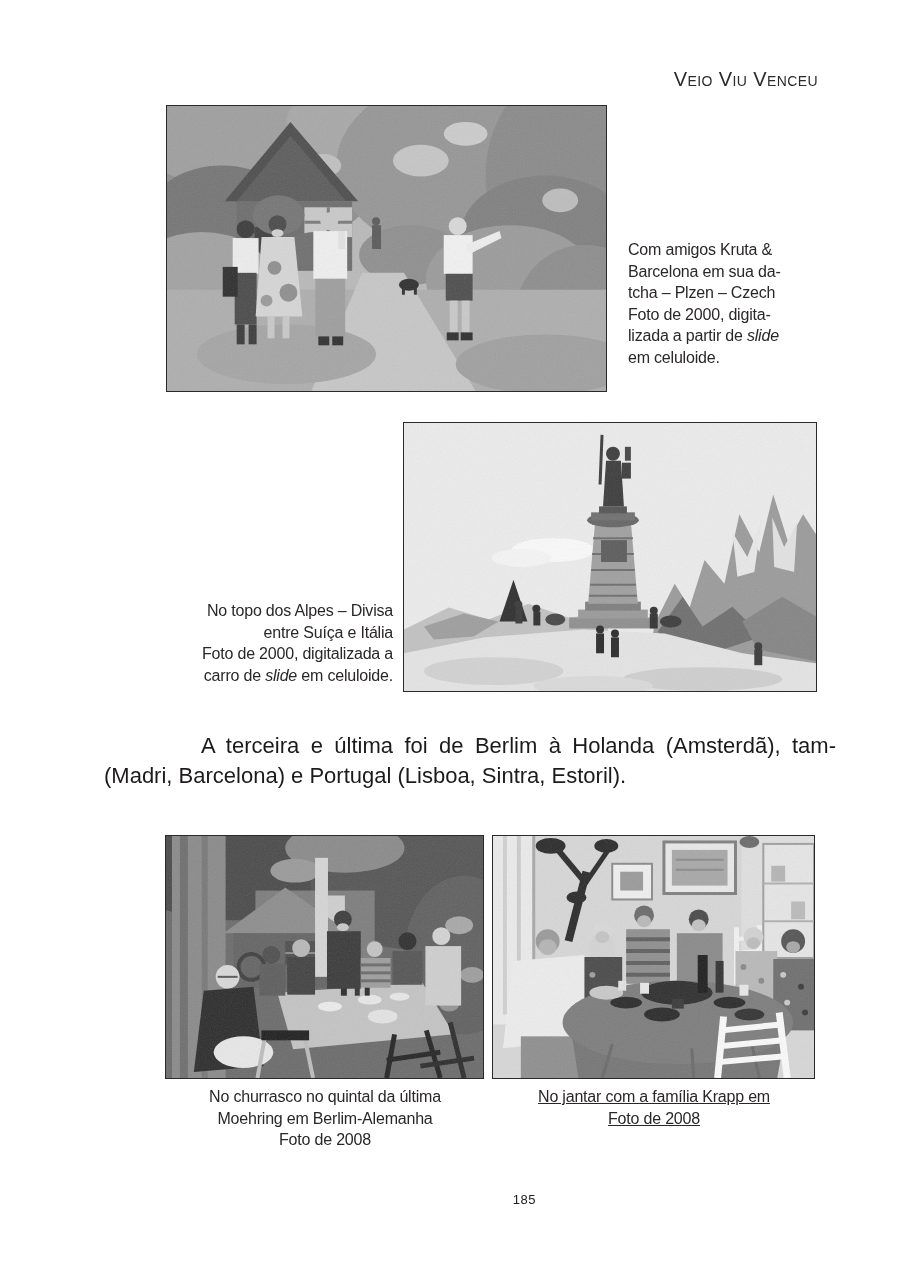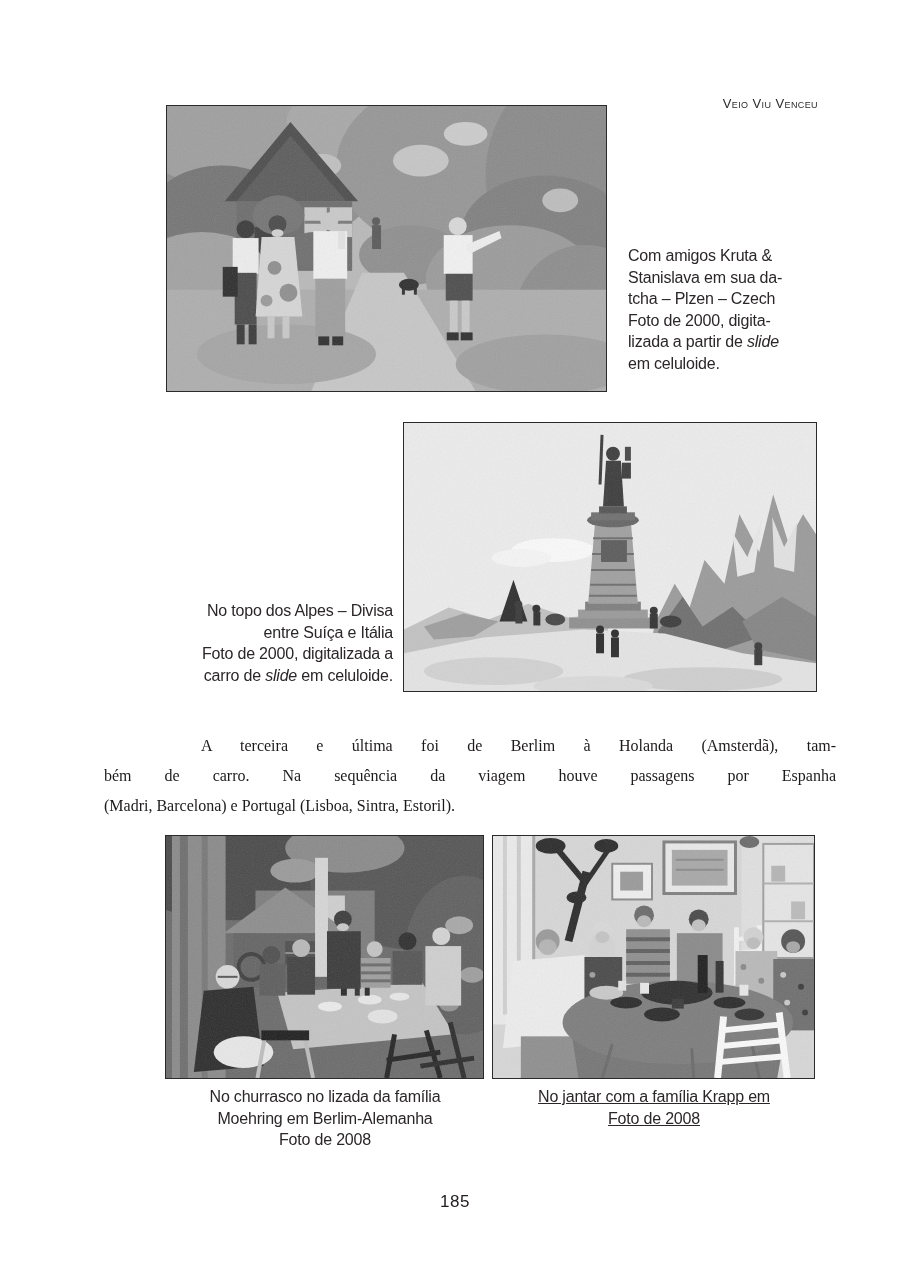--- a/index.html
+++ b/index.html
@@ -9,65 +9,64 @@
     width: 921px;
     height: 1276px;
     background: #ffffff;
     overflow: hidden;
     font-family: "Liberation Sans", sans-serif;
     color: #231f20;
   }
   .running-header {
     position: absolute;
     top: 68px; right: 103px;
-    font-size: 13px;
+    font-size: 20px;
     font-variant: small-caps;
     letter-spacing: 0.4px;
     color: #2e2a2b;
-    margin-top: 28px;
   }
   figure.photo {
     position: absolute;
     border: 1px solid #2a2a2a;
     background: #cccccc;
     overflow: hidden;
   }
   figure.photo svg { display: block; width: 100%; height: 100%; }
   #photo1 { left: 166px; top: 105px; width: 441px; height: 287px; }
   #photo2 { left: 403px; top: 422px; width: 414px; height: 270px; }
   #photo3 { left: 165px; top: 835px; width: 319px; height: 244px; }
   #photo4 { left: 492px; top: 835px; width: 323px; height: 244px; }
   .caption {
     position: absolute;
     font-size: 16px;
     line-height: 21.5px;
     color: #2b2728;
     letter-spacing: -0.2px;
   }
   .caption i { font-style: italic; }
-  #caption1 { left: 628px; top: 245px; width: 200px; text-align: left; }
+  #caption1 { left: 628px; top: 239px; width: 200px; text-align: left; }
   #caption2 { right: 528px; top: 600px; width: 290px; text-align: right; }
   #caption3 { left: 165px; top: 1086px; width: 320px; text-align: center; }
   #caption4 { left: 492px; top: 1086px; width: 324px; text-align: center; text-decoration: underline; }
   .body-text {
     position: absolute;
     left: 104px; top: 731px; width: 732px;
-    font-family: Liberation Serif, serif;
-    font-size: 16px;
+    font-family: Liberation Sans, sans-serif;
+    font-size: 22px;
     line-height: 30px;
     color: #1d1a1b;
   }
   .body-text .jline { text-align: justify; text-align-last: justify; }
   .body-text .indent { padding-left: 97px; }
   .body-text .lastline { text-align: left; }
   .page-number {
     position: absolute;
     left: 440px; top: 1192px; width: 96px;
-    text-align: left;
-    font-size: 17px;
+    text-align: right;
+    font-size: 13px;
     color: #242021;
     letter-spacing: 0.5px;
   }
 </style>
 </head>
 <body>
 
 <div class="page">
 
   <div class="running-header">Veio Viu Venceu</div>
@@ -151,21 +150,21 @@
       <rect x="284" y="196" width="8" height="32" fill="#c9c9c9"></rect>
       <rect x="296" y="196" width="8" height="32" fill="#c9c9c9"></rect>
       <rect x="281" y="228" width="12" height="8" fill="#2f2f2f"></rect>
       <rect x="295" y="228" width="12" height="8" fill="#2f2f2f"></rect>
       <rect width="441" height="287" filter="url(#grain)" opacity="0.16"></rect>
     </svg>
   </figure>
 
   <div class="caption" id="caption1">
     <div>Com amigos Kruta &amp;</div>
-    <div>Stanislava em sua da-</div>
+    <div>Barcelona em sua da-</div>
     <div>tcha – Plzen – Czech</div>
     <div>Foto de 2000, digita-</div>
     <div><span>lizada a partir de </span><i>slide</i></div>
     <div>em celuloide.</div>
   </div>
 
   <figure class="photo" id="photo2">
     <svg viewBox="0 0 414 270" preserveAspectRatio="none">
       <rect width="414" height="270" fill="#ececec"></rect>
       <ellipse cx="150" cy="128" rx="42" ry="12" fill="#fafafa"></ellipse>
@@ -227,21 +226,20 @@
 
   <div class="caption" id="caption2">
     <div>No topo dos Alpes – Divisa</div>
     <div>entre Suíça e Itália</div>
     <div>Foto de 2000, digitalizada a</div>
     <div><span>carro de </span><i>slide</i><span> em celuloide.</span></div>
   </div>
 
   <div class="body-text">
     <div class="jline indent">A terceira e última foi de Berlim à Holanda (Amsterdã), tam-</div>
-    <div class="jline">bém de carro. Na sequência da viagem houve passagens por Espanha</div>
     <div class="lastline">(Madri, Barcelona) e Portugal (Lisboa, Sintra, Estoril).</div>
   </div>
 
   <figure class="photo" id="photo3">
     <svg viewBox="0 0 319 244" preserveAspectRatio="none">
       <rect width="319" height="244" fill="#6b6b6b"></rect>
       <ellipse cx="70" cy="30" rx="120" ry="55" fill="#4a4a4a"></ellipse>
       <ellipse cx="255" cy="45" rx="110" ry="70" fill="#555555"></ellipse>
       <ellipse cx="180" cy="12" rx="60" ry="25" fill="#8a8a8a"></ellipse>
       <ellipse cx="130" cy="35" rx="25" ry="12" fill="#9a9a9a"></ellipse>
@@ -395,21 +393,21 @@
       <line x1="232" y1="182" x2="226" y2="244" stroke="#fafafa" stroke-width="7"></line>
       <line x1="288" y1="178" x2="296" y2="244" stroke="#fafafa" stroke-width="7"></line>
       <line x1="230" y1="196" x2="290" y2="190" stroke="#fafafa" stroke-width="6"></line>
       <line x1="228" y1="212" x2="292" y2="206" stroke="#fafafa" stroke-width="6"></line>
       <line x1="227" y1="228" x2="294" y2="222" stroke="#fafafa" stroke-width="6"></line>
       <rect width="323" height="244" filter="url(#grain)" opacity="0.15"></rect>
     </svg>
   </figure>
 
   <div class="caption" id="caption3">
-    <div>No churrasco no lizada da família</div>
+    <div>No churrasco no quintal da última</div>
     <div>Moehring em Berlim-Alemanha</div>
     <div>Foto de 2008</div>
   </div>
 
   <div class="caption" id="caption4">
     <div>No jantar com a família Krapp em</div>
     <div>Foto de 2008</div>
   </div>
 
   <div class="page-number">185</div>

